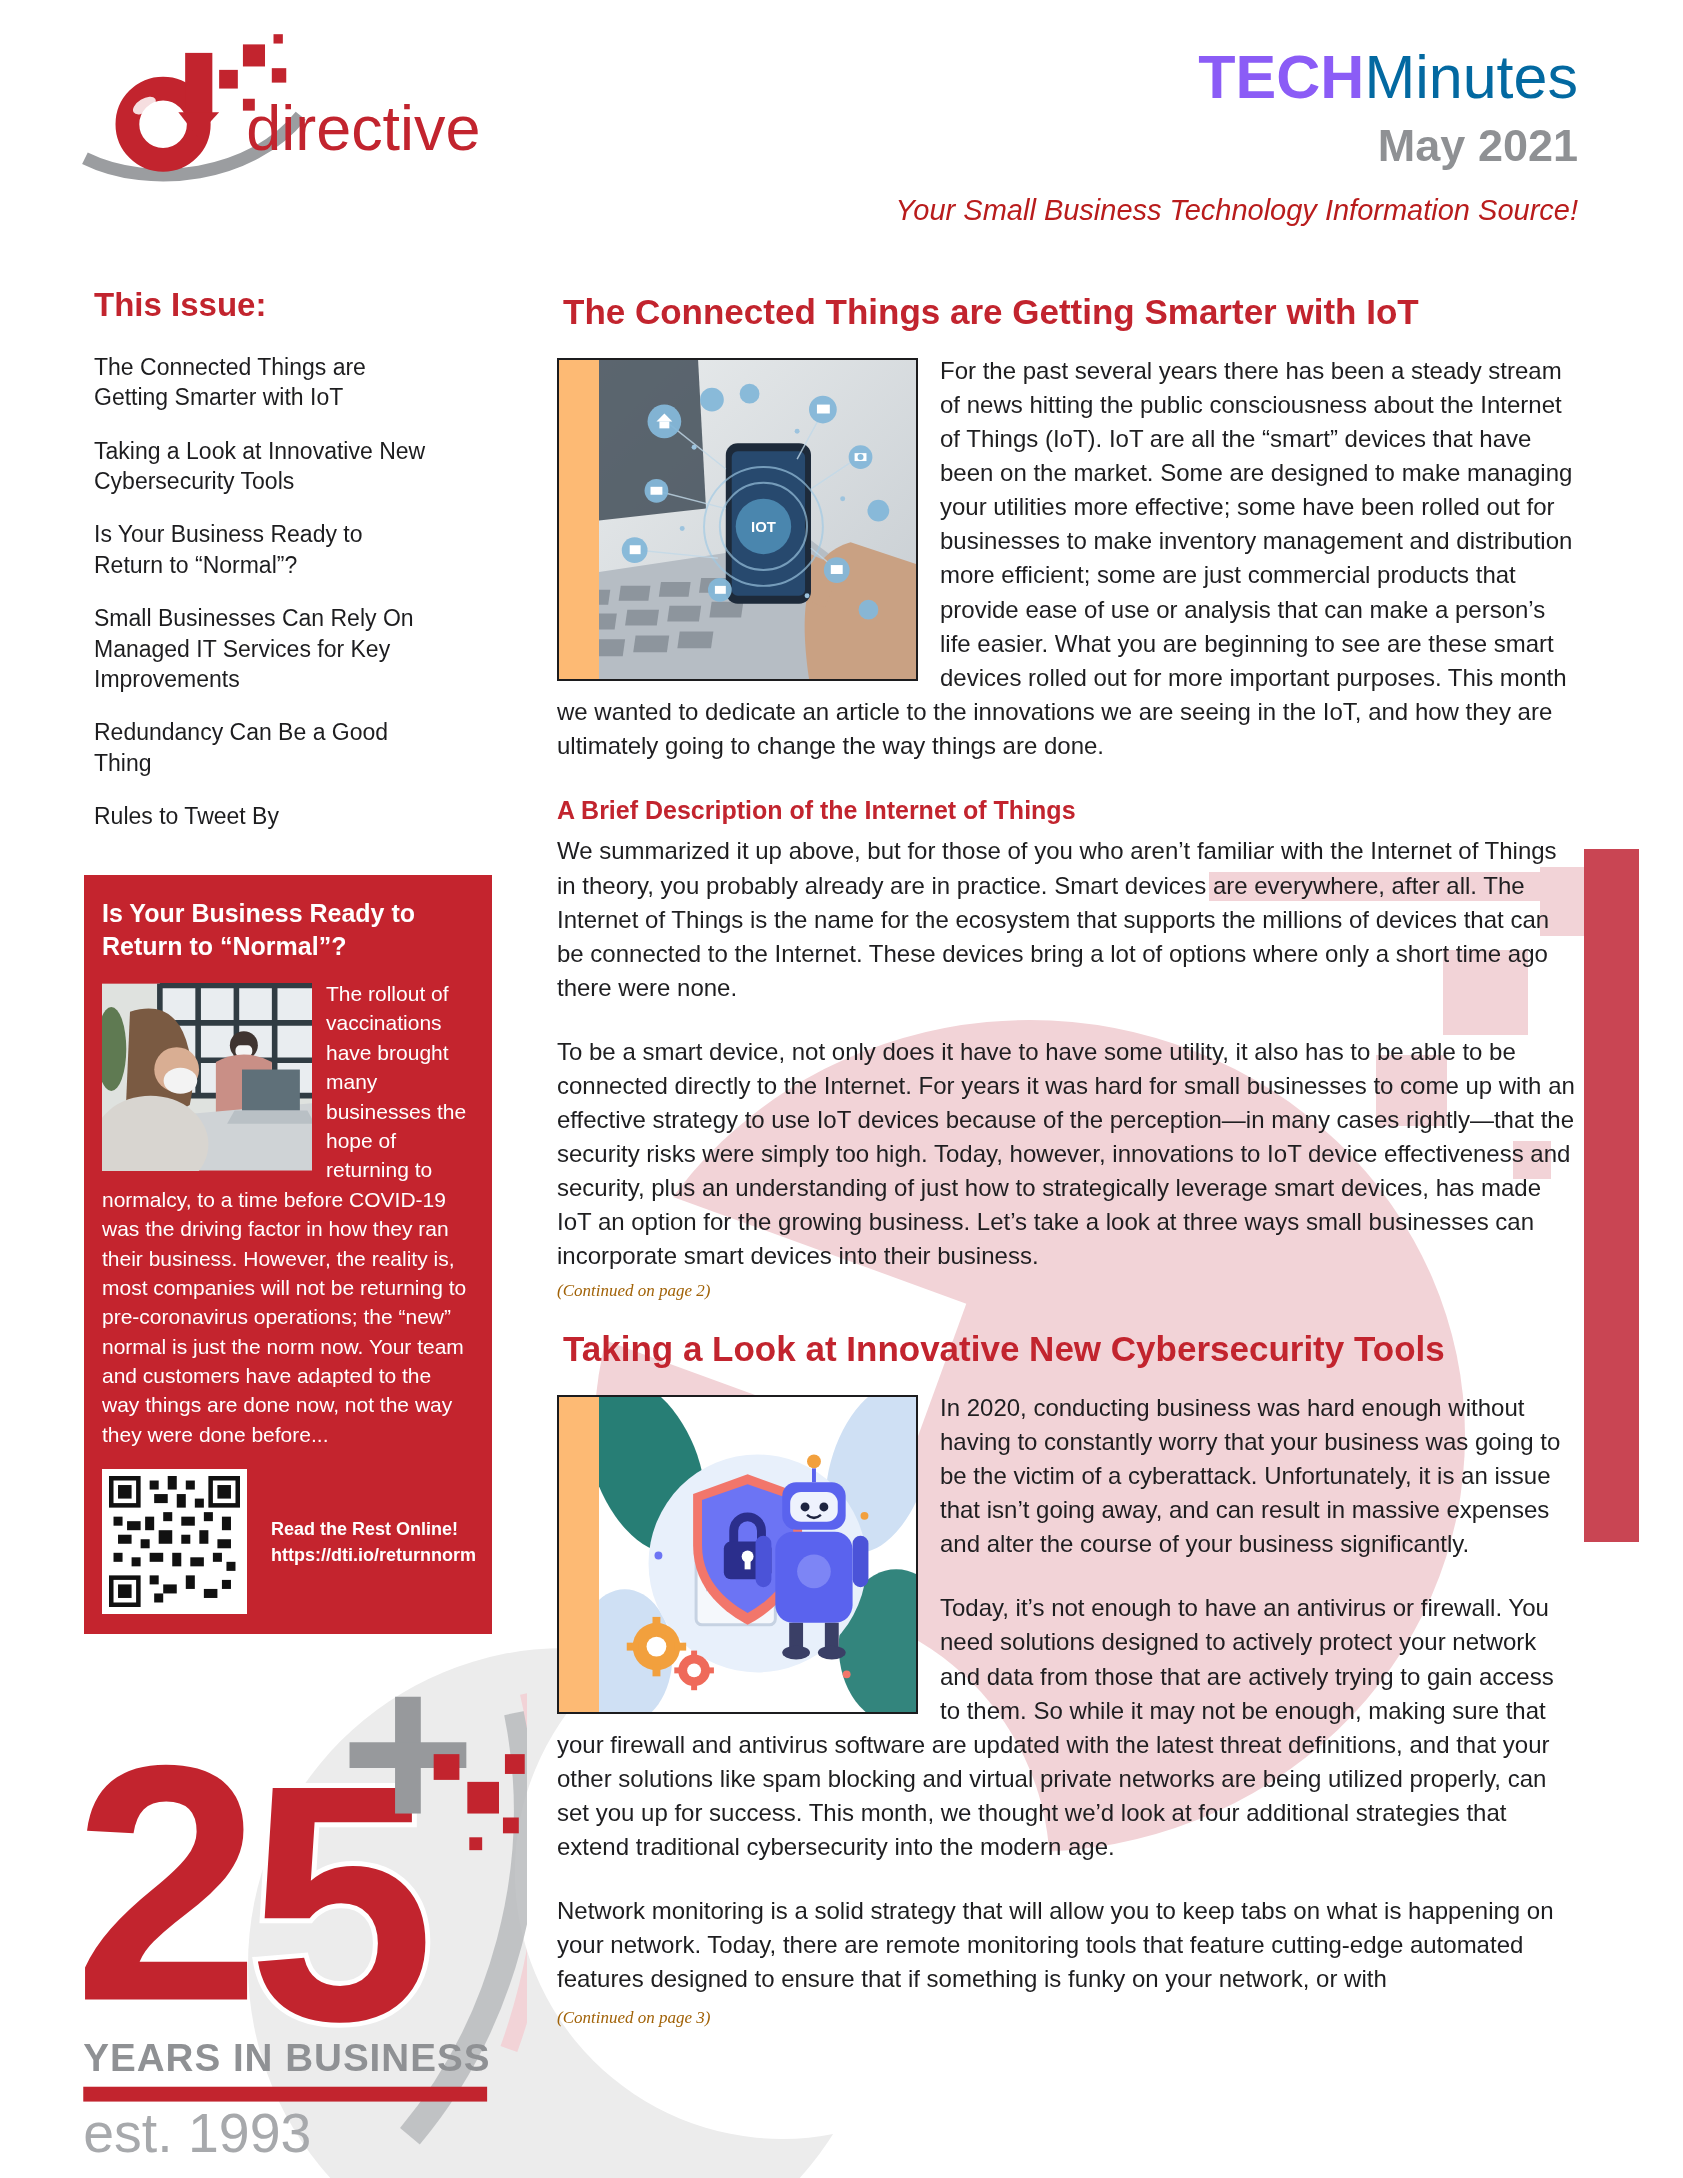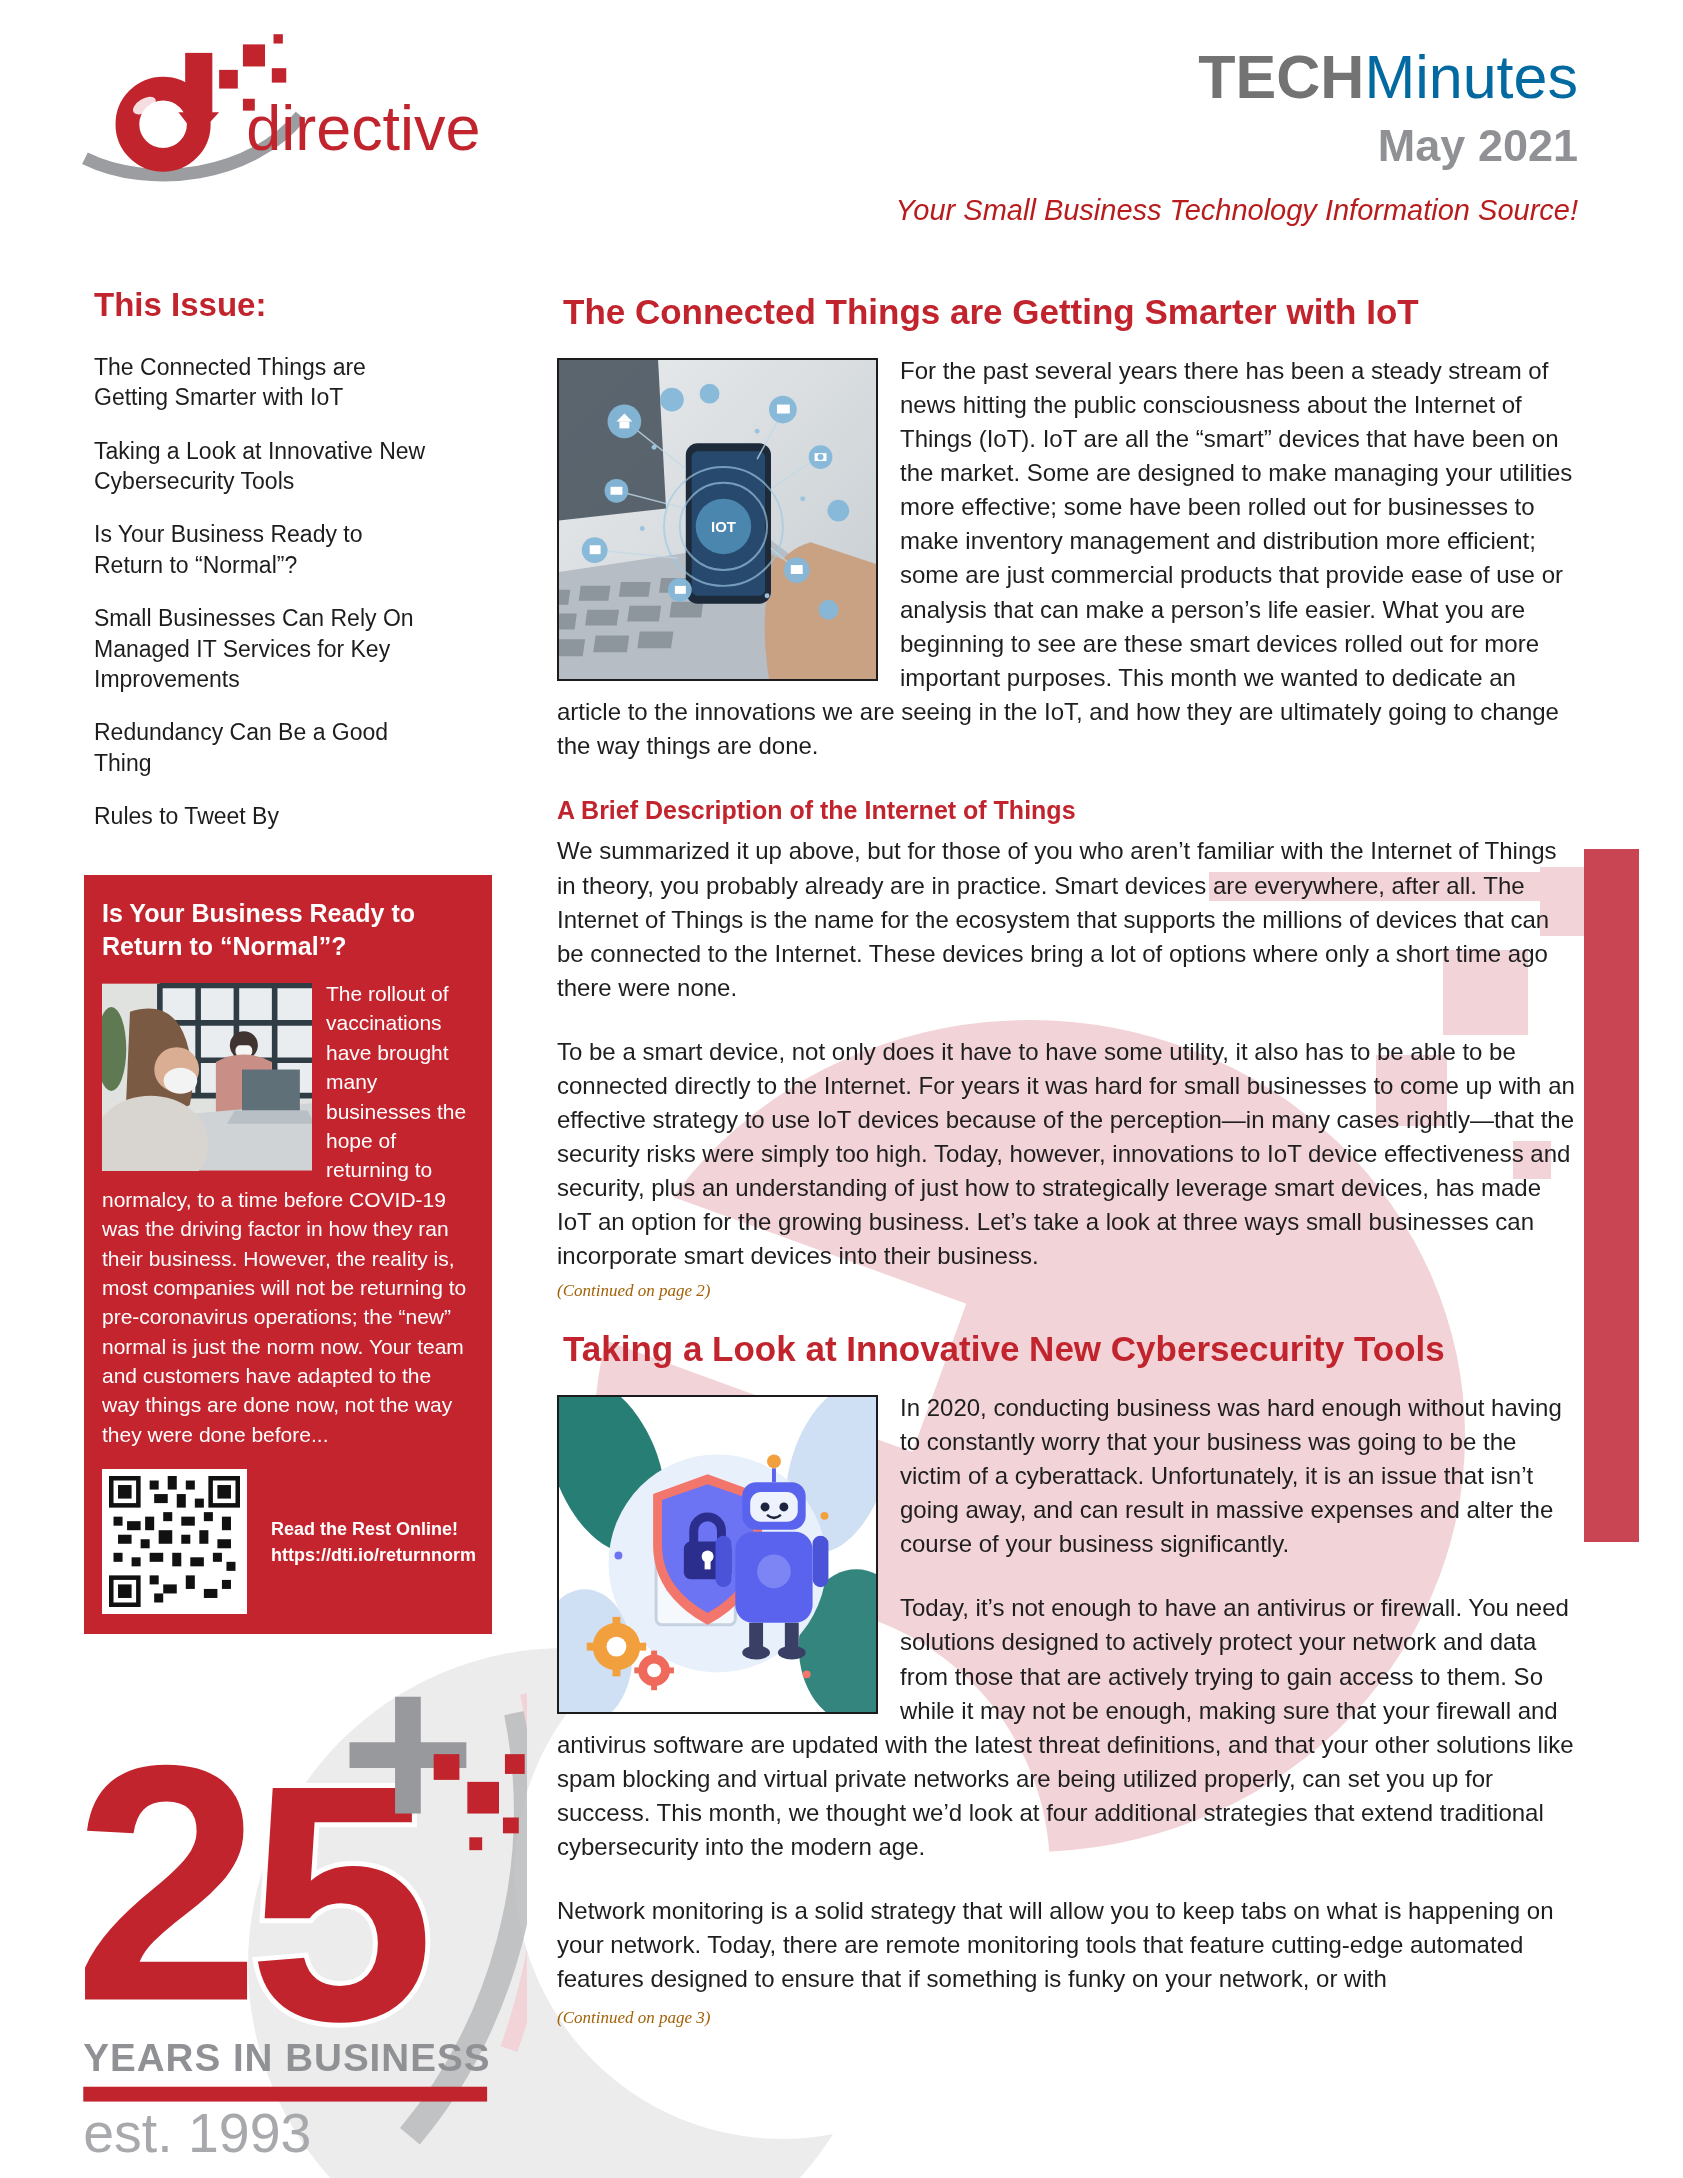--- a/index.html
+++ b/index.html
@@ -5,21 +5,21 @@
   html,body{margin:0;padding:0;background:#fff;}
   .page{position:relative;width:1683px;height:2178px;background:#fff;overflow:hidden;
         font-family:"Liberation Sans",sans-serif;color:#1e1e20;}
   .wm{position:absolute;z-index:0;}
   .layer{position:absolute;z-index:1;}
 
   
   .logo-wrap{left:69px;top:24px;display:flex;align-items:flex-end;}
   .masthead{right:105px;top:42px;text-align:right;}
   .mast-line{font-size:61px;font-weight:700;letter-spacing:0;}
-  .mast-bold{color:#737373;margin-left:17px;}
+  .mast-bold{color:#8b5cf6;margin-left:17px;}
   .mast-light{color:#0369a1;font-weight:400;}
   .issue-date{font-size:45px;font-weight:700;color:#8f9194;margin-top:8px;}
   .tagline{font-size:29px;font-style:italic;color:#b91c1c;margin-top:22px;}
 
   
   .this-issue{left:94px;top:286px;width:342px;}
   .ti-head{font-size:33px;font-weight:700;color:#c2242e;margin:0 0 28px;}
   .toc-item{font-size:23px;line-height:1.32;color:#1d1d1f;margin:0 0 23px;}
 
   .promo{left:84px;top:875px;width:408px;background:#c4242e;color:#fff;
@@ -31,21 +31,21 @@
   .qr-box{background:#fff;padding:7px;line-height:0;flex:0 0 auto;}
   .read-online{font-size:18px;font-weight:700;line-height:1.45;margin-left:24px;}
 
   .badge{left:81px;top:1671px;line-height:0;}
 
   
   .article{width:1019px;}
   .article-title{font-size:35px;font-weight:700;color:#c2242e;margin:0 0 22px 6px;}
   .art-body{font-size:24px;line-height:1.42;}
   .art-body p{margin:0 0 30px;}
-  .figure{float:left;margin:4px 22px 8px 0;border:2px solid #1c1c1e;line-height:0;background:#a3a3a3;}
+  .figure{float:left;margin:4px 22px 8px 0;border:2px solid #1c1c1e;line-height:0;background:#fdba74;padding-left:40px;}
   .subhead{font-size:25px;font-weight:700;color:#c2242e;margin:0 0 6px;clear:none;}
   .continued{font-family:"Liberation Serif",serif;font-style:italic;
              font-size:17px;color:#a16207;margin:0;}
 
   
   .wm-band{left:1209px;top:872px;width:376px;height:29px;background:#f2d3d7;}
   .wm-bar{left:1584px;top:849px;width:55px;height:693px;background:#c94553;}
   .wm-sq1{left:1540px;top:867px;width:69px;height:69px;background:#f2d3d7;}
   .wm-sq2{left:1443px;top:950px;width:85px;height:85px;background:#f2d3d7;}
   .wm-sq3{left:1376px;top:1055px;width:71px;height:71px;background:#f2d3d7;}

